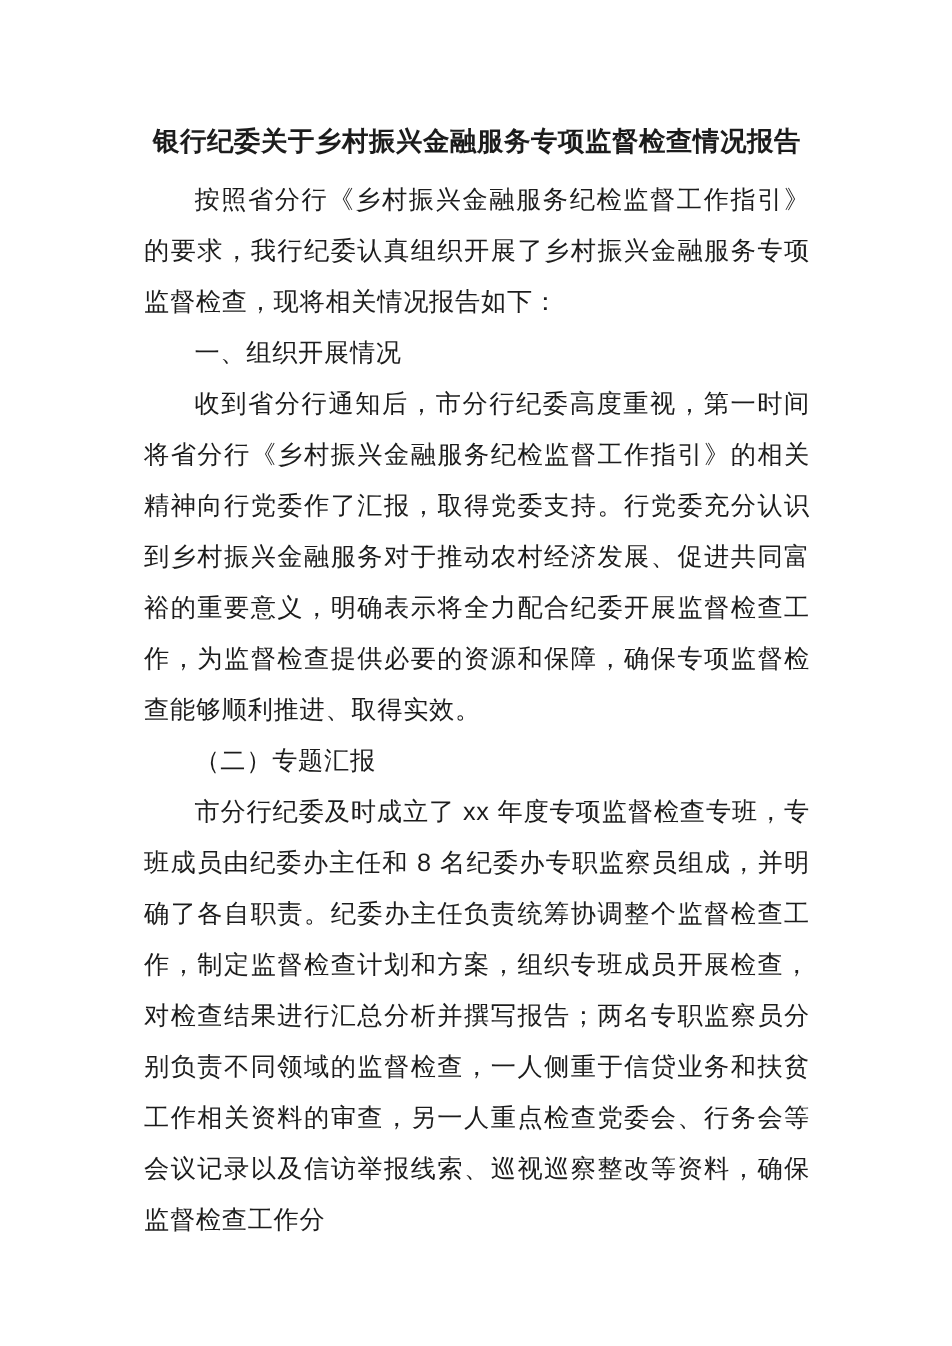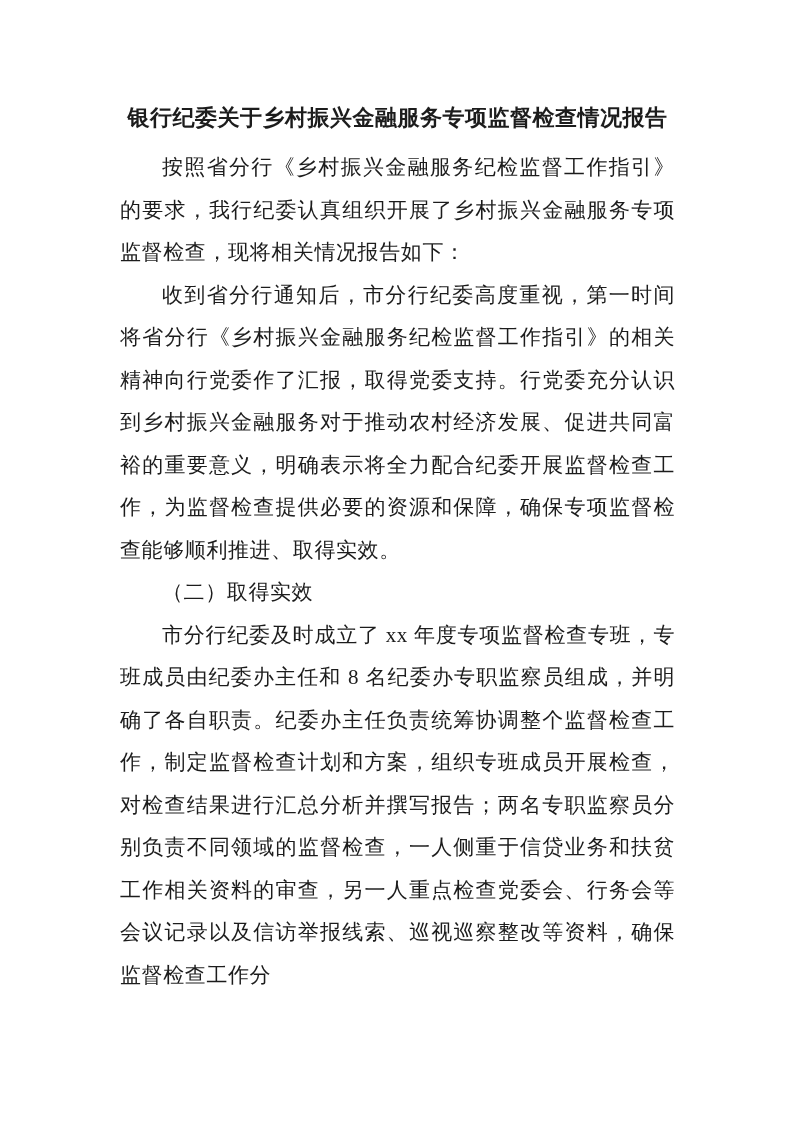--- a/index.html
+++ b/index.html
@@ -9,21 +9,21 @@
   }
   .page {
     position: relative;
     width: 793px;
     height: 1122px;
     margin: 0 auto;
     background: #ffffff;
     box-sizing: border-box;
     padding: 96px 118px 0 120px;
     overflow: hidden;
-    font-family: Liberation Serif, serif;
+    font-family: Liberation Sans, sans-serif;
     color: #1c1c1c;
   }
   .doc-title {
     font-size: 22px;
     font-weight: bold;
     text-align: center;
     line-height: 44px;
     margin: 0 0 6px 0;
     letter-spacing: 0.5px;
   }
@@ -44,20 +44,21 @@
   }
 </style>
 </head>
 <body>
 
 <div class="page">
   <h1 class="doc-title">银行纪委关于乡村振兴金融服务专项监督检查情况报告</h1>
 
   <p class="block paragraph">按照省分行《乡村振兴金融服务纪检监督工作指引》的要求，我行纪委认真组织开展了乡村振兴金融服务专项监督检查，现将相关情况报告如下：</p>
 
+  <p class="block heading1">一、组织开展情况</p>
 
 
   <p class="block paragraph">收到省分行通知后，市分行纪委高度重视，第一时间将省分行《乡村振兴金融服务纪检监督工作指引》的相关精神向行党委作了汇报，取得党委支持。行党委充分认识到乡村振兴金融服务对于推动农村经济发展、促进共同富裕的重要意义，明确表示将全力配合纪委开展监督检查工作，为监督检查提供必要的资源和保障，确保专项监督检查能够顺利推进、取得实效。</p>
 
-  <p class="block heading2">（二）取得实效</p>
+  <p class="block heading2">（二）专题汇报</p>
 
   <p class="block paragraph">市分行纪委及时成立了 xx 年度专项监督检查专班，专班成员由纪委办主任和 8 名纪委办专职监察员组成，并明确了各自职责。纪委办主任负责统筹协调整个监督检查工作，制定监督检查计划和方案，组织专班成员开展检查，对检查结果进行汇总分析并撰写报告；两名专职监察员分别负责不同领域的监督检查，一人侧重于信贷业务和扶贫工作相关资料的审查，另一人重点检查党委会、行务会等会议记录以及信访举报线索、巡视巡察整改等资料，确保监督检查工作分</p>
 </div>
 
 </body></html>

